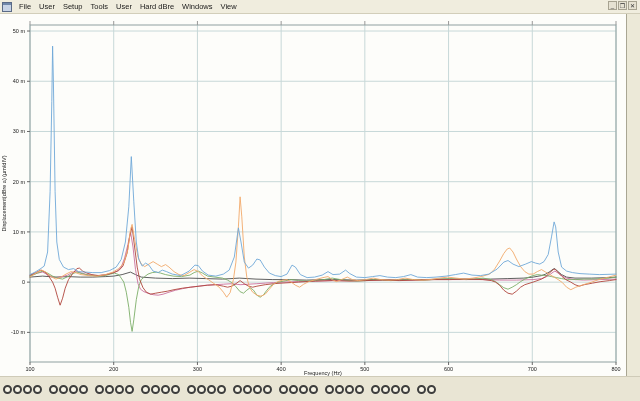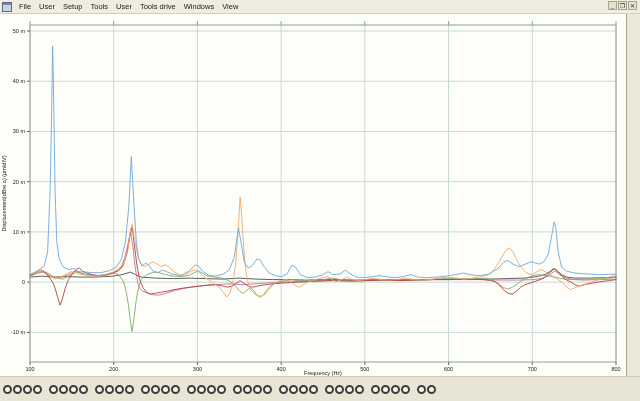--- a/index.html
+++ b/index.html
@@ -49,21 +49,21 @@
 <body>
 
 <div class="menubar">
   <div class="app-icon"></div>
   <div id="menu-items" style="display:flex;">
       <span class="menu-item">File</span>
       <span class="menu-item">User</span>
       <span class="menu-item">Setup</span>
       <span class="menu-item">Tools</span>
       <span class="menu-item">User</span>
-      <span class="menu-item">Tools drive</span>
+      <span class="menu-item">Hard dBre</span>
       <span class="menu-item">Windows</span>
       <span class="menu-item">View</span>
     </div>
   <div class="win-controls" id="win-controls">
       <div class="win-btn">_</div>
       <div class="win-btn">❐</div>
       <div class="win-btn">✕</div>
     </div>
 </div>
 

